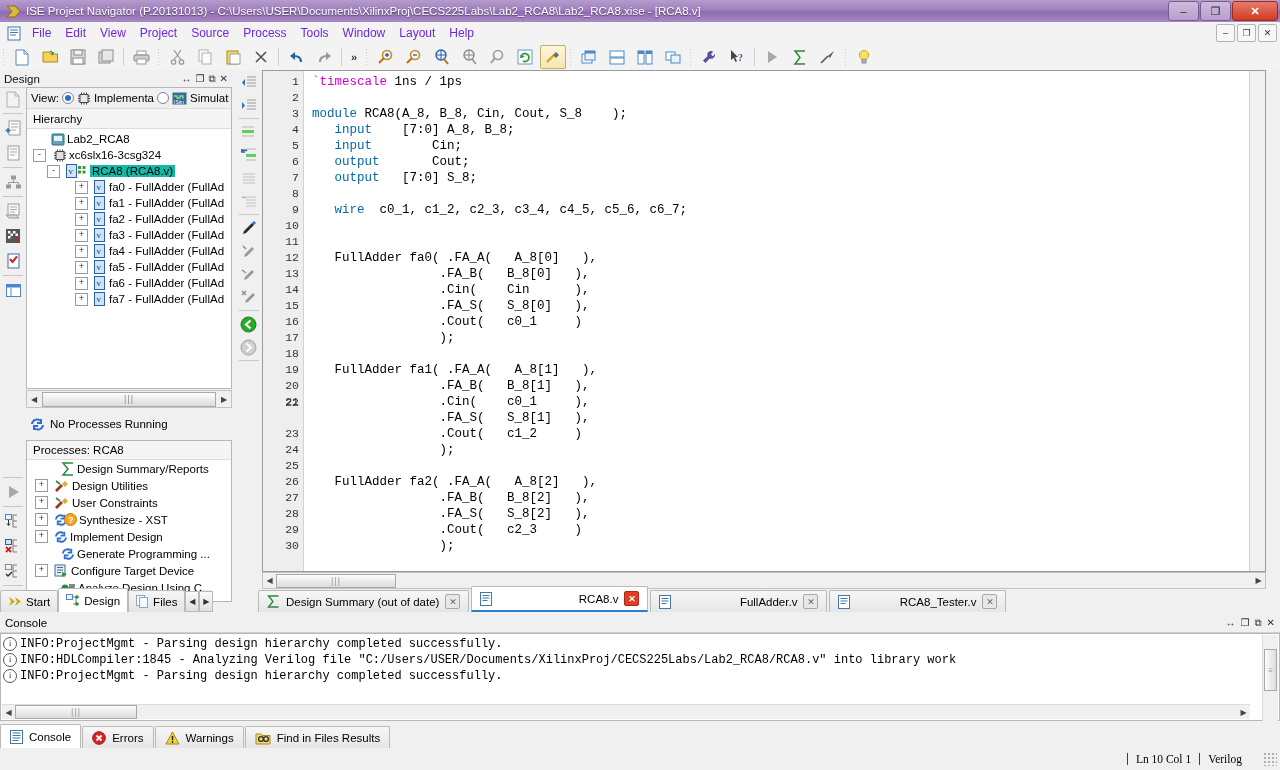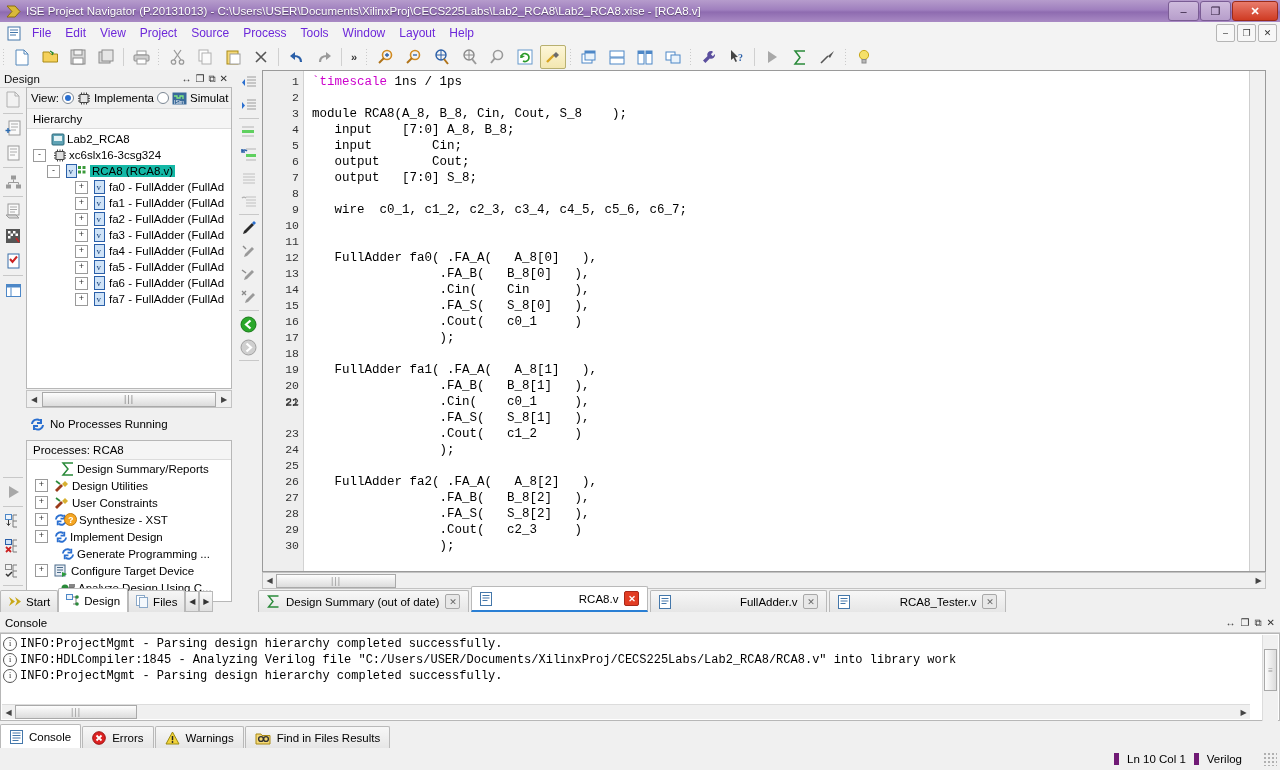--- a/index.html
+++ b/index.html
@@ -100,21 +100,21 @@
   
   .edstrip{position:absolute;left:236px;top:0;width:25px;height:510px;background:#f0f0f0;}
   .edstrip .lsbtn{width:23px;height:22px;}
 
   
   .editor{position:absolute;left:262px;top:0;width:1002px;height:500px;background:#fff;border:1px solid #9a9a9a;overflow:hidden;}
   .gutter{position:absolute;left:0;top:0;width:40px;height:100%;background:#eeeeee;border-right:1px solid #d2d2d2;}
   .code{position:absolute;left:41px;top:0;right:0;top:0;padding-top:3px;}
   .ln{position:absolute;right:4px;font-family:"Liberation Mono",monospace;font-size:11.5px;color:#333;}
   .cl{height:16px;line-height:16px;font-family:"Liberation Mono",monospace;font-size:12.5px;white-space:pre;color:#000;padding-left:8px;}
-  .kw{color:#000000;}
+  .kw{color:#0369a1;}
   .dir{color:#cc00cc;}
   .ed-vscroll{position:absolute;right:0;top:0;width:15px;height:100%;background:#f0f0f0;border-left:1px solid #cfcfcf;}
   .ed-hscroll{position:absolute;left:262px;top:502px;width:1002px;height:15px;background:#f0f0f0;border:1px solid #c3c3c3;display:flex;align-items:center;}
   .sb-arrow{width:13px;height:12px;display:flex;align-items:center;justify-content:center;font-size:8px;color:#444;}
   .sb-thumb{height:12px;background:linear-gradient(to bottom,#fdfdfd,#dcdcdc);border:1px solid #a9a9a9;
     display:flex;align-items:center;justify-content:center;color:#999;font-size:9px;letter-spacing:1px;}
 
   
   .doctabs{position:absolute;left:258px;top:518px;width:1022px;height:24px;display:flex;align-items:flex-end;}
   .dtab{height:21px;display:flex;align-items:center;gap:6px;padding:0 8px;border:1px solid #b9b9b9;border-bottom:none;
@@ -142,21 +142,21 @@
 
   
   .ctabs{position:absolute;left:0;top:724px;width:1280px;height:24px;display:flex;align-items:flex-end;border-bottom:1px solid #b9b9b9;}
   .ctab{height:21px;display:flex;align-items:center;gap:6px;padding:0 9px;border:1px solid #b9b9b9;border-bottom:none;
     background:linear-gradient(to bottom,#f7f7f7,#e6e6e6);font-size:11.5px;border-radius:2px 2px 0 0;margin-right:1px;}
   .ctab.active{background:#fff;height:23px;}
 
   
   .statusbar{position:absolute;left:0;top:748px;width:1280px;height:22px;background:#f0f0f0;display:flex;align-items:center;}
   .sb-right{margin-left:auto;display:flex;align-items:center;height:16px;}
-  .sb-cell{padding:0 8px;font-size:11.5px;border-left:5px solid #701a75;}
+  .sb-cell{padding:0 8px;font-size:11.5px;border-left:1px solid #701a75;font-family:Liberation Serif, serif;}
   .sb-grip{width:14px;height:14px;margin-left:4px;margin-right:3px;
     background-image:radial-gradient(circle,#b0b0b0 1px,transparent 1px);background-size:4px 4px;}
 
   svg{display:block;}
 </style>
 </head>
 <body>
 
 <div class="app">
 

